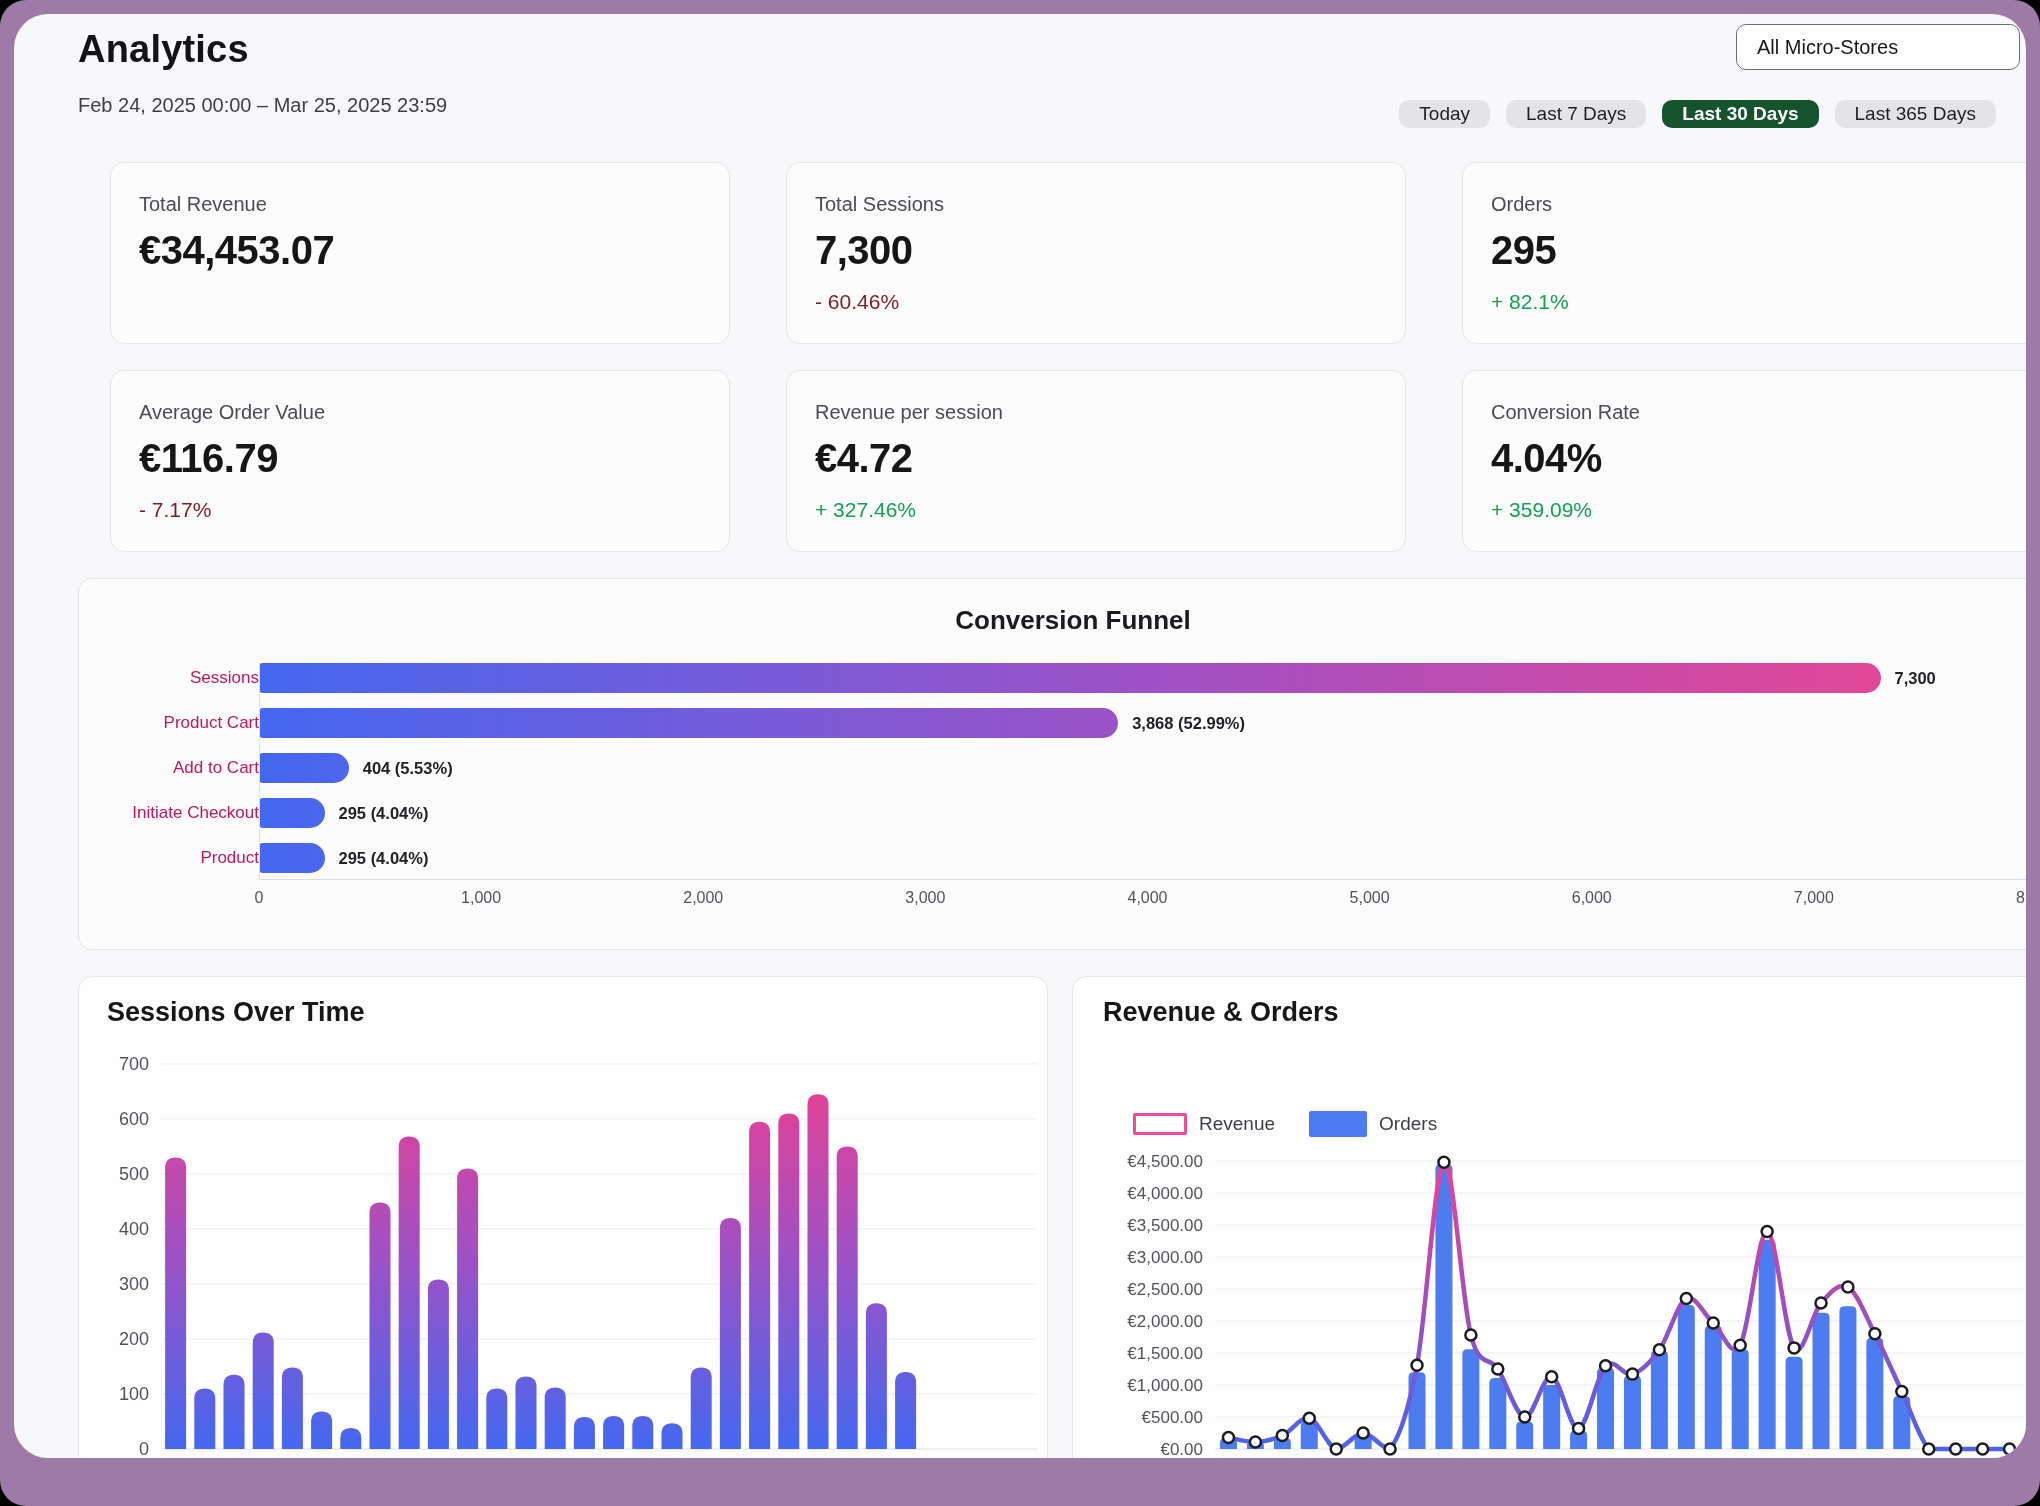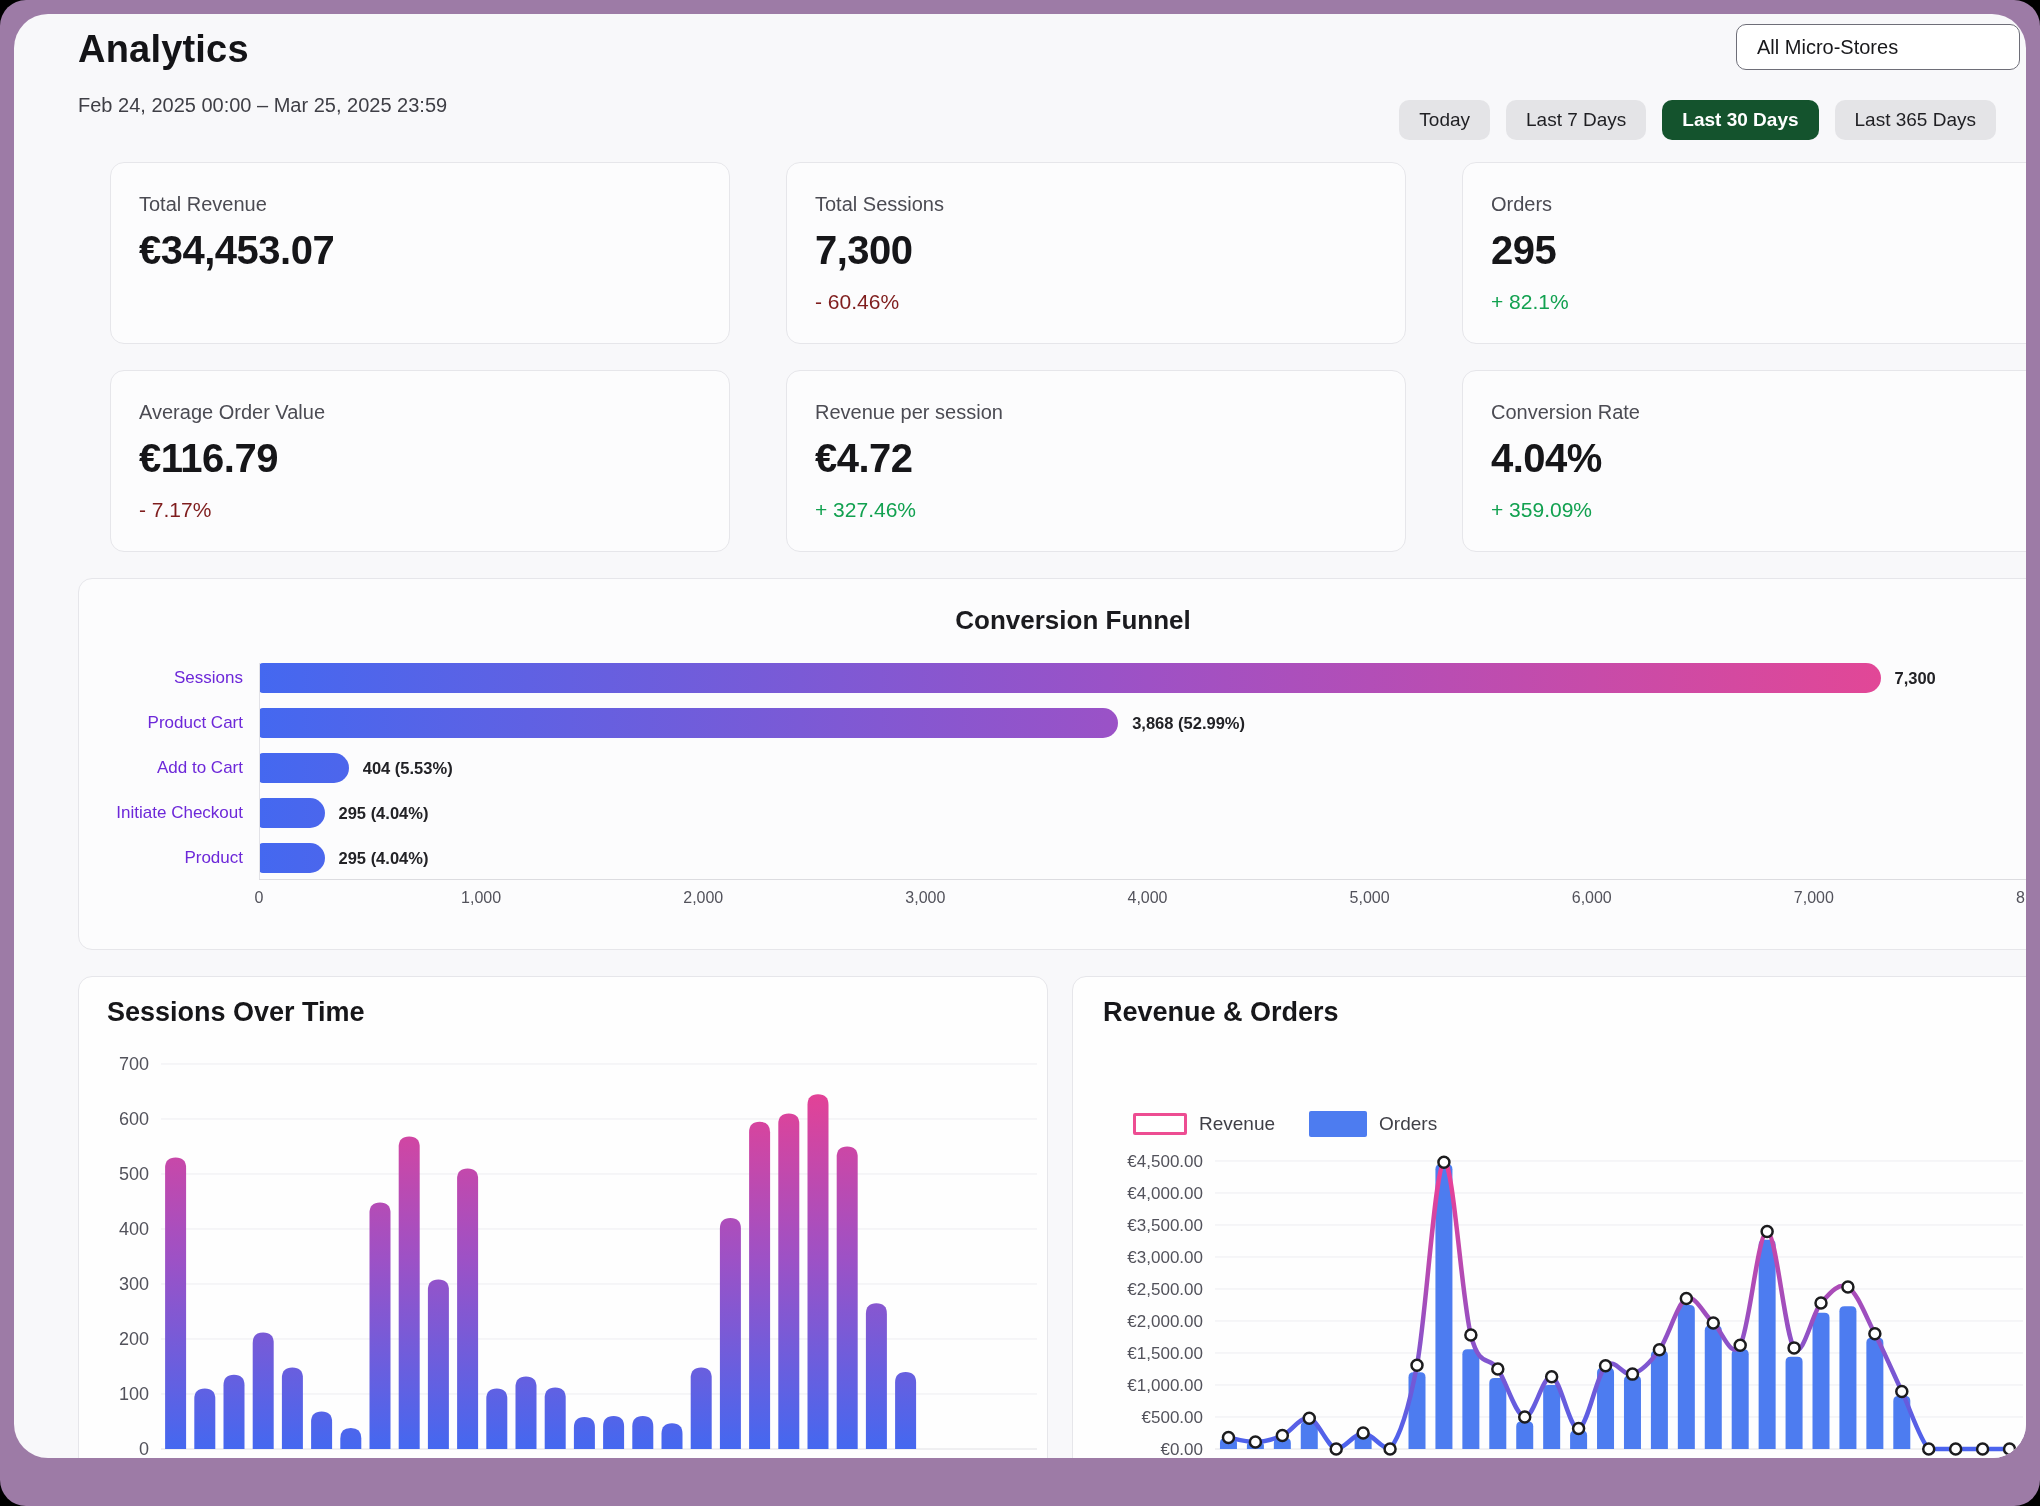--- a/index.html
+++ b/index.html
@@ -5,36 +5,36 @@
   html,body{margin:0;padding:0;background:#000;}
   body{width:2040px;height:1506px;position:relative;font-family:"Liberation Sans","DejaVu Sans",sans-serif;-webkit-font-smoothing:antialiased;}
   .frame{position:absolute;inset:0;background:#9d7ba6;border-radius:26px;}
   .page{position:absolute;left:14px;top:14px;width:2012px;height:1444px;background:#f8f8fa;border-radius:34px;overflow:hidden;}
 
   .page-title{position:absolute;left:64px;top:14px;margin:0;font-size:38px;font-weight:700;color:#141417;letter-spacing:.2px;}
   .store-select{position:absolute;left:1722px;top:10px;width:284px;height:46px;background:#fff;border:1.5px solid #6e6e78;border-radius:10px;display:flex;align-items:center;padding-left:20px;box-sizing:border-box;font-size:20px;color:#18181b;cursor:pointer;}
   .date-range{position:absolute;left:64px;top:80px;font-size:20px;color:#3f3f46;}
 
   .filters{position:absolute;top:86px;right:30px;display:flex;gap:16px;}
-  .tf-btn{height:40px;padding:0 20px;border:none;border-radius:10px;background:#e4e4e7;color:#1f1f23;font-size:19px;font-family:inherit;font-weight:500;cursor:pointer;display:flex;align-items:center;}
+  .tf-btn{height:28px;padding:0 20px;border:none;border-radius:10px;background:#e4e4e7;color:#1f1f23;font-size:19px;font-family:inherit;font-weight:500;cursor:pointer;display:flex;align-items:center;}
   .tf-btn.active{background:#14532d;color:#fff;font-weight:600;}
 
   .kpis{position:absolute;left:64px;top:148px;display:grid;grid-template-columns:repeat(3,652px);grid-auto-rows:182px;column-gap:24px;row-gap:26px;}
   .kpi-card{box-sizing:border-box;background:#fcfcfd;border:1px solid #e6e6ea;border-radius:14px;padding:30px 28px;margin-left:32px;}
   .kpi-label{font-size:20px;color:#4b4b53;}
   .kpi-value{font-size:40px;font-weight:800;color:#161619;margin-top:12px;letter-spacing:-.5px;}
   .kpi-delta{font-size:21px;margin-top:17px;font-weight:500;}
   .kpi-delta.up{color:#12a150;}
   .kpi-delta.down{color:#7f1d1d;}
 
   .funnel-card{position:absolute;left:64px;top:564px;width:1990px;height:372px;box-sizing:border-box;background:#fcfcfd;border:1px solid #e6e6ea;border-radius:14px;}
   .funnel-title{margin:0;position:absolute;left:0;right:0;top:26px;text-align:center;font-size:26px;font-weight:700;color:#1b1b1f;}
   .funnel-plot{position:absolute;left:0;top:84px;right:0;}
   .frow{display:flex;align-items:center;height:30px;margin-bottom:15px;}
-  .flabel{width:180px;box-sizing:border-box;padding-right:16px;text-align:right;font-size:17px;color:#6d28d9;flex:none;}
+  .flabel{width:180px;box-sizing:border-box;text-align:right;font-size:17px;color:#be185d;flex:none;}
   .fbar-wrap{position:relative;flex:1;height:30px;}
   .fbar{position:absolute;left:0;top:0;height:30px;border-radius:4px 15px 15px 4px;background-image:linear-gradient(90deg,#4468f0 0%,#9e51c5 50%,#f0458d 100%);background-size:1777px 30px;background-repeat:no-repeat;}
   .fval{position:absolute;top:50%;transform:translateY(-50%);font-size:16.5px;font-weight:700;color:#222226;white-space:nowrap;}
   .faxis-vline{position:absolute;left:180px;top:84px;width:1px;height:216px;background:#e2e2e7;}
   .faxis-line{position:absolute;left:180px;top:300px;width:1777px;height:1px;background:#dcdce0;}
   .ftick{position:absolute;top:310px;transform:translateX(-50%);font-size:16px;color:#52525b;white-space:nowrap;}
 
   .chart-card{position:absolute;top:962px;height:520px;box-sizing:border-box;background:#fefefe;border:1px solid #e6e6ea;border-radius:14px;overflow:hidden;}
   #sessions-card{left:64px;width:970px;text-decoration:underline;}
   #revenue-card{left:1058px;width:990px;}

